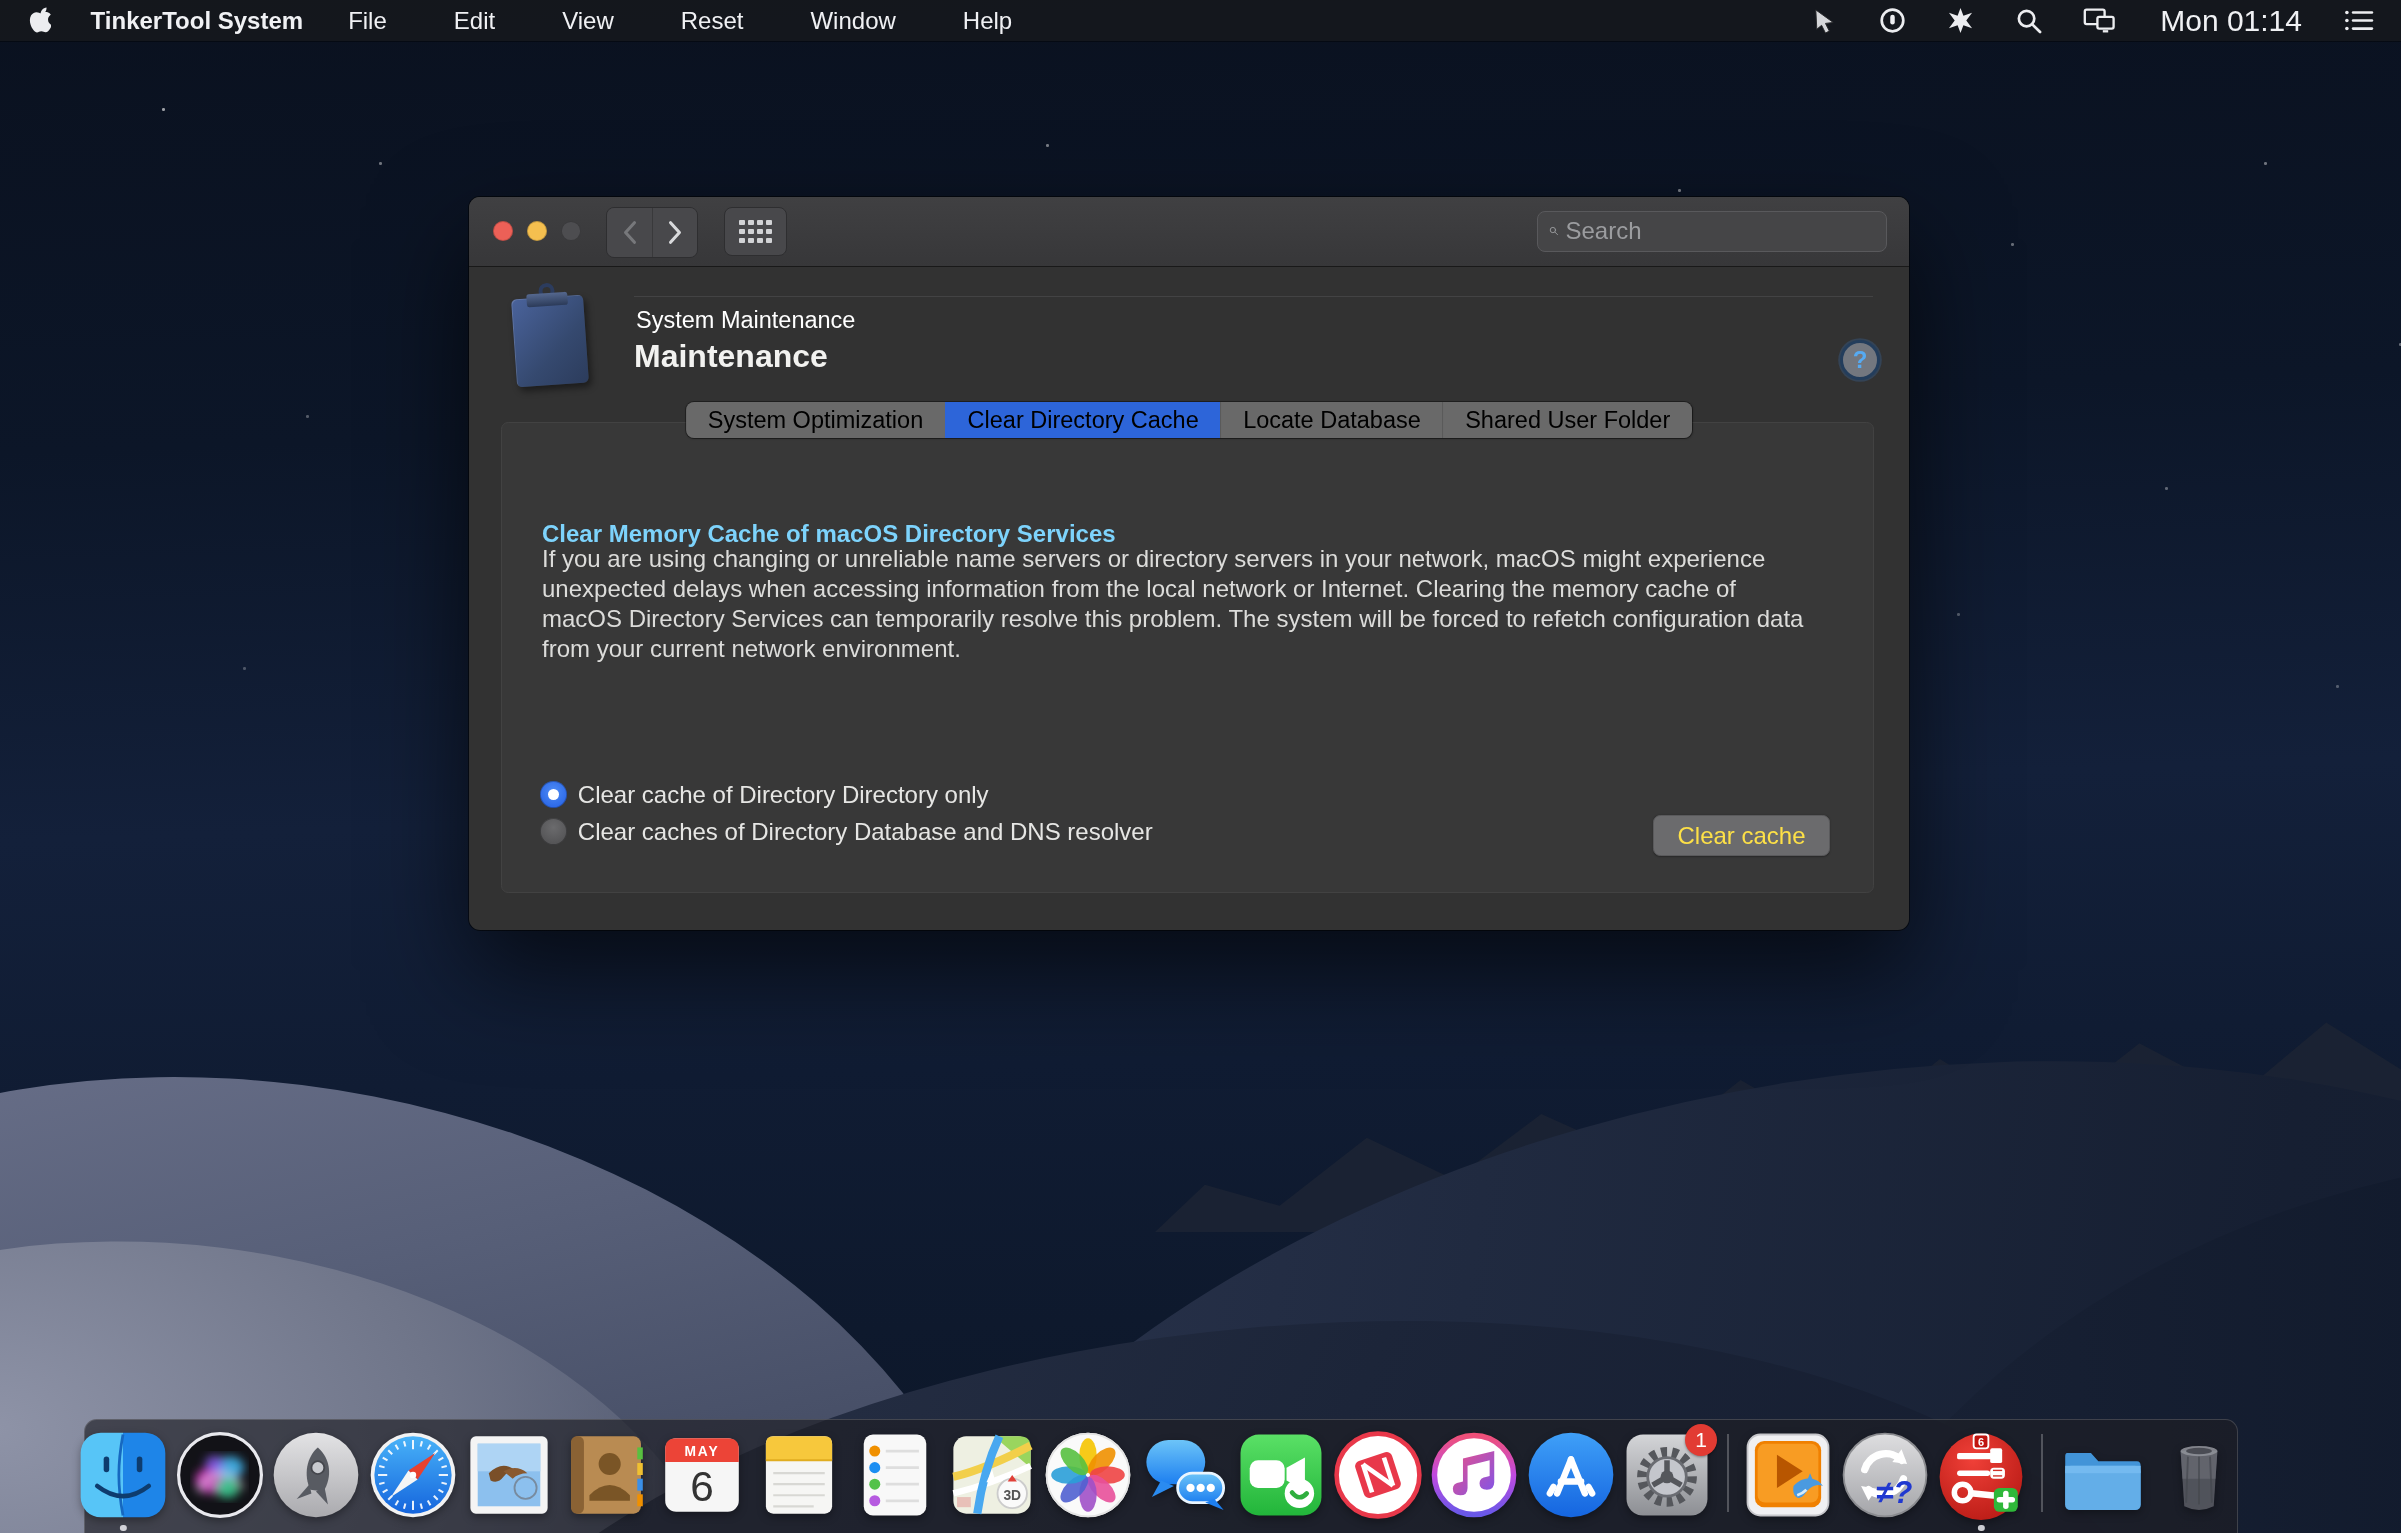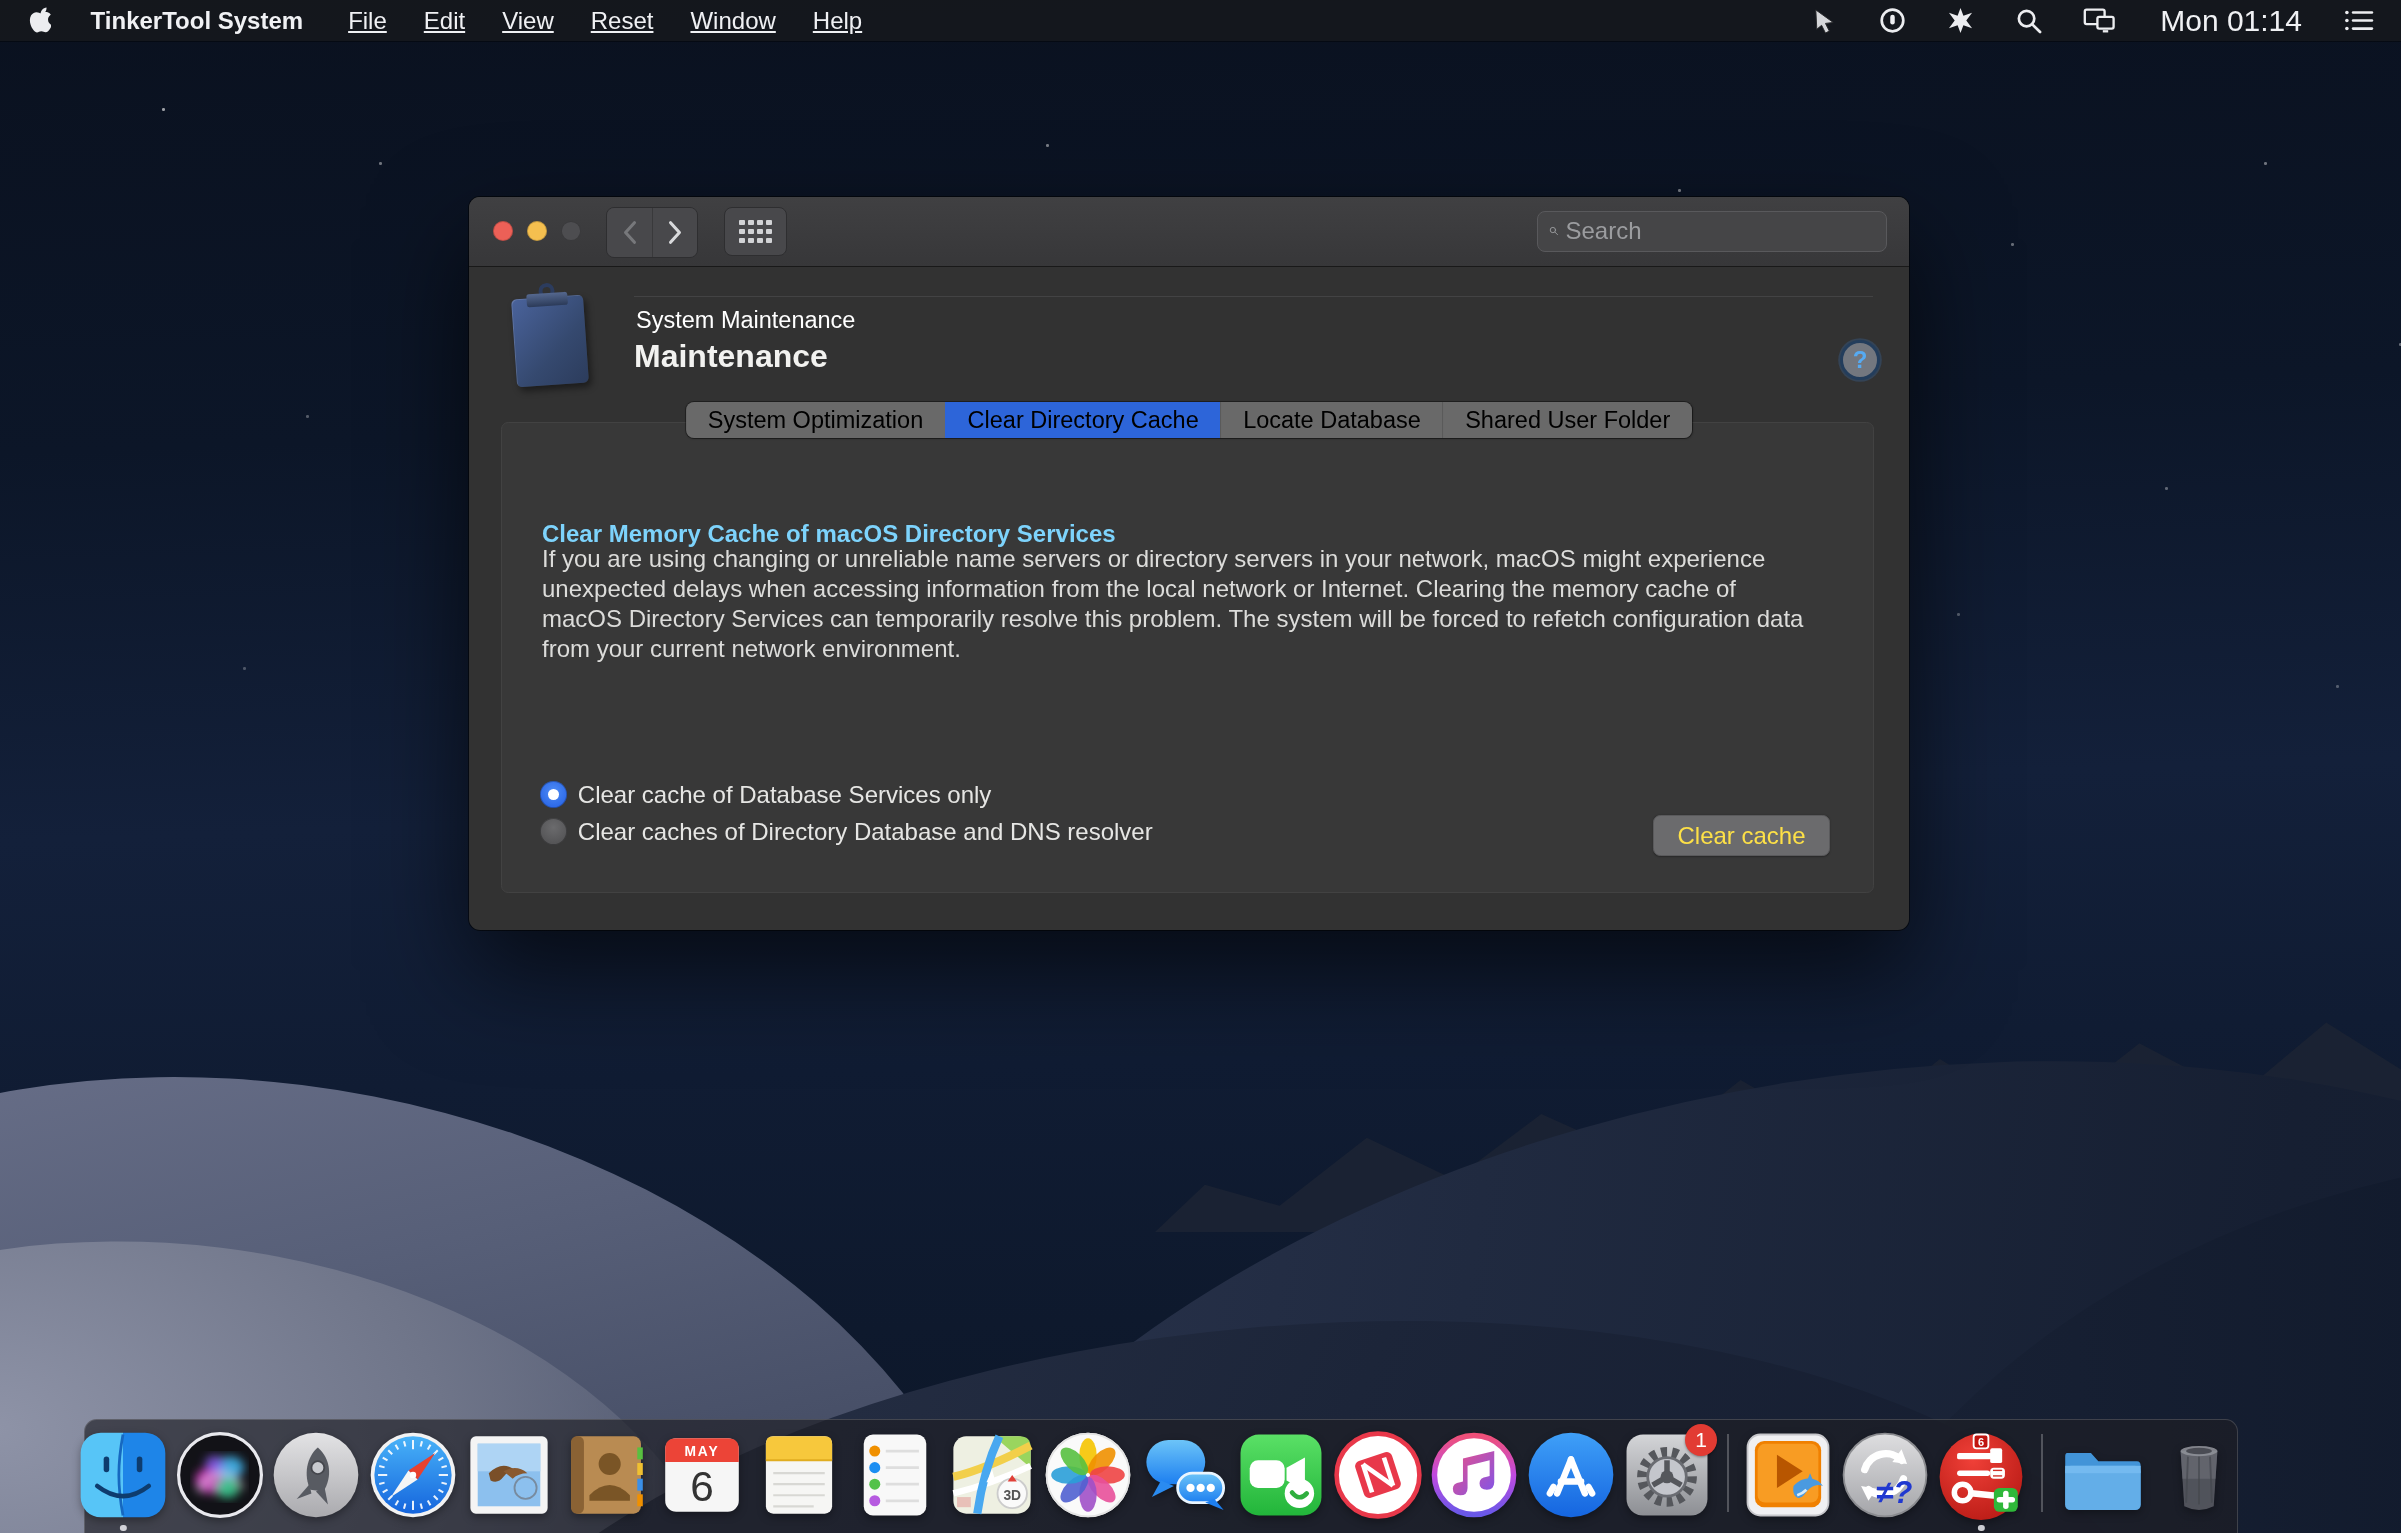--- a/index.html
+++ b/index.html
@@ -136,21 +136,21 @@
   </div>
 
   <div class="menubar">
     <div class="mb-left">
       <span class="apple">
         <svg width="24" height="28" viewBox="0 0 42 48" fill="#ecedf0">
             <path d="M31.5 8.6c1.8-2.2 3-5.2 2.6-8.2-2.6.1-5.7 1.7-7.5 3.9-1.6 1.9-3.1 5-2.7 7.9 2.9.2 5.8-1.5 7.6-3.6zM36.8 21.9c-.1-5.9 4.8-8.7 5-8.9-2.7-4-7-4.6-8.5-4.6-3.6-.4-7.1 2.1-8.9 2.1-1.8 0-4.7-2.1-7.7-2-4 .1-7.6 2.3-9.7 5.9-4.1 7.2-1.1 17.8 3 23.6 2 2.9 4.3 6.1 7.4 6 3-.1 4.1-1.9 7.7-1.9s4.6 1.9 7.7 1.8c3.2-.1 5.2-2.9 7.2-5.8 2.3-3.3 3.2-6.6 3.3-6.8-.1 0-6.3-2.4-6.5-9.4z"></path>
           </svg>
       </span>
       <span class="mb-app mb-item">TinkerTool System</span>
-      <span id="menu-items" style="display:flex;gap:37px;text-decoration:underline;">
+      <span id="menu-items" style="display:flex;gap:67px;">
           <span class="mb-item">File</span>
           <span class="mb-item">Edit</span>
           <span class="mb-item">View</span>
           <span class="mb-item">Reset</span>
           <span class="mb-item">Window</span>
           <span class="mb-item">Help</span>
         </span>
     </div>
     <div class="mb-right">
       <span id="status-icons" style="display:flex;gap:41px;align-items:center;">
@@ -261,21 +261,21 @@
         <div class="tab">Locate Database</div>
         <div class="tab">Shared User Folder</div>
       </div>
 
     <div class="groupbox">
       <div class="pane-heading">Clear Memory Cache of macOS Directory Services</div>
       <div class="pane-body">If you are using changing or unreliable name servers or directory servers in your network, macOS might experience unexpected delays when accessing information from the local network or Internet. Clearing the memory cache of macOS Directory Services can temporarily resolve this problem. The system will be forced to refetch configuration data from your current network environment.</div>
       <div class="radio-group" id="radio-group">
           <div class="radio-row">
             <span class="radio on"></span>
-            <span>Clear cache of Database Services only</span>
+            <span>Clear cache of Directory Directory only</span>
           </div>
           <div class="radio-row">
             <span class="radio off"></span>
             <span>Clear caches of Directory Database and DNS resolver</span>
           </div>
         </div>
       <div class="action-btn">Clear cache</div>
     </div>
   </div>
 

